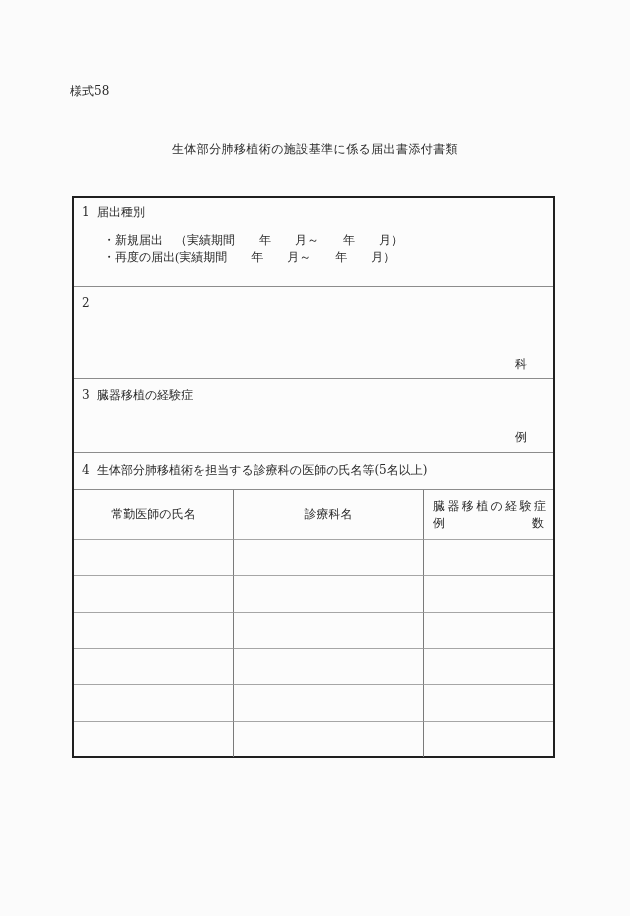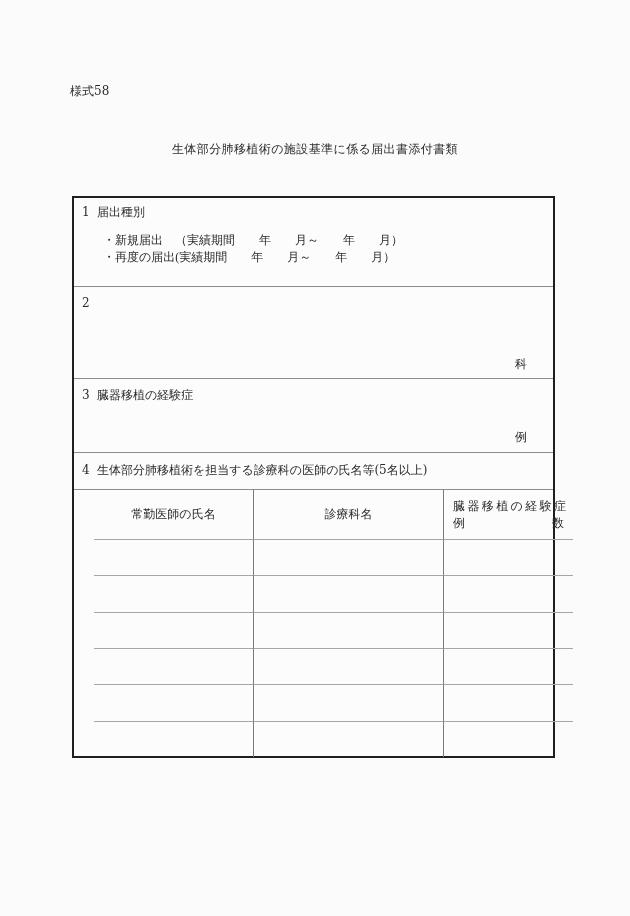--- a/index.html
+++ b/index.html
@@ -38,21 +38,20 @@
   .sec-2 .unit { top:69px; }
   .sec-3 .unit { top:50px; }
 
   .doctor-table {
     position:absolute; left:0; top:36px;
     width:479px; height:268px;
     border-top:1px solid #8c8c8c;
     display:grid;
     grid-template-columns:159px 190px 130px;
     grid-template-rows:49px repeat(6, 1fr);
-    padding-left:20px;
   }
   .tc { min-width:0; }
   .tc.c2, .tc.c3 { border-left:1px solid #7a7a7a; }
   .tc.body { border-top:1px solid #a6a6a6; }
   .hd { display:flex; align-items:center; justify-content:center; }
   .hd3 { flex-direction:column; align-items:stretch; justify-content:center; padding:0 9px; line-height:17px; }
   .hd3-line1 { letter-spacing:2.4px; white-space:nowrap; }
   .hd3-line2 { display:flex; justify-content:space-between; }
 </style>
 </head>

